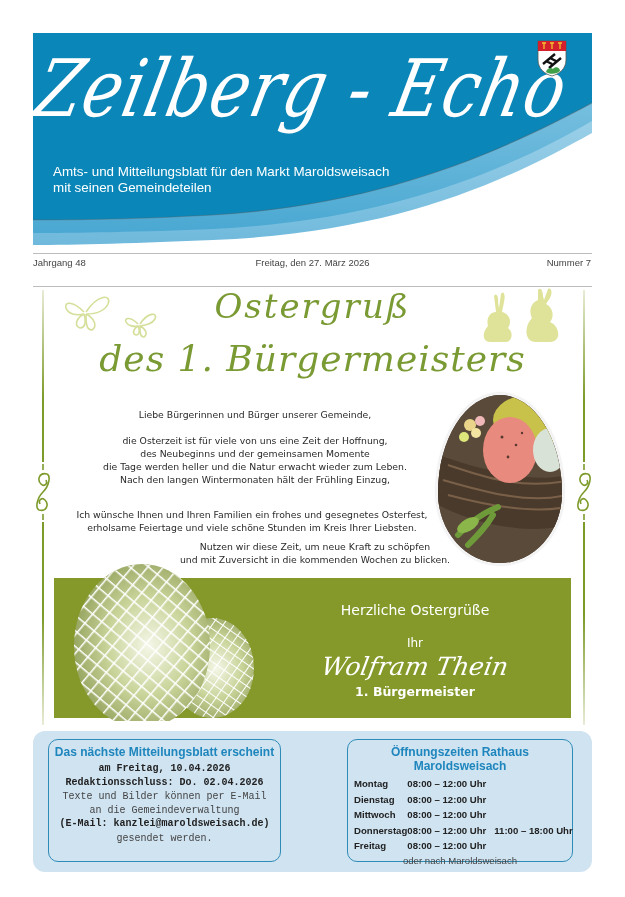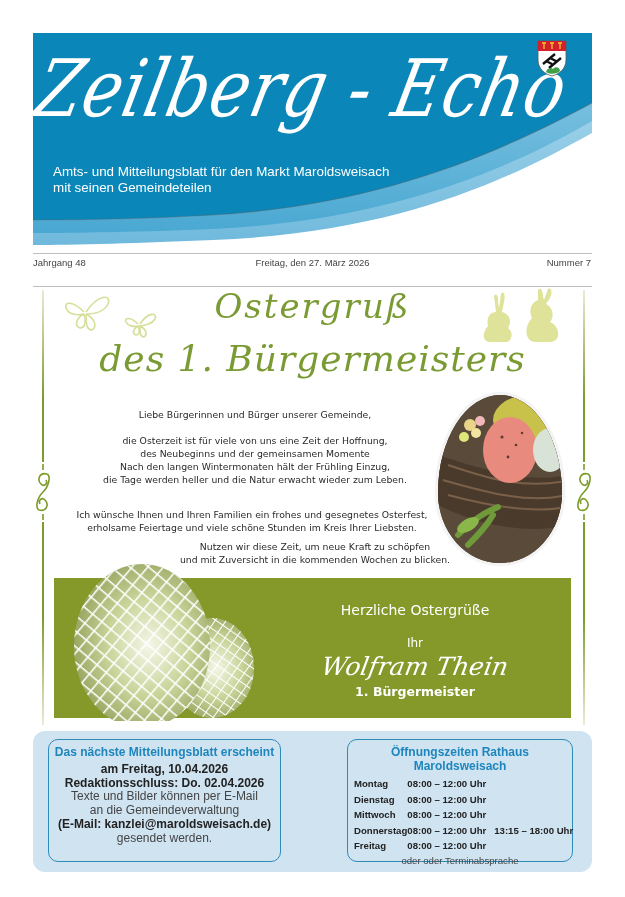--- a/index.html
+++ b/index.html
@@ -48,21 +48,21 @@
   .b-ihr { position: absolute; left: 300px; width: 230px; top: 636px; text-align: center; font-family: "DejaVu Sans", sans-serif; font-size: 12px; color: #ffffff; }
   .b-sign { position: absolute; left: 290px; width: 250px; top: 652px; text-align: center; font-family: "DejaVu Serif", serif; font-style: italic; font-size: 25px; color: #ffffff; transform: skewX(-10deg); }
   .b-role { position: absolute; left: 300px; width: 230px; top: 684px; text-align: center; font-family: "DejaVu Sans", sans-serif; font-weight: bold; font-size: 12.5px; color: #ffffff; }
 
   
   .info { position: absolute; left: 33px; top: 731px; width: 559px; height: 141px; background: #cfe3f1; border-radius: 12px; }
   .card { position: absolute; top: 739px; height: 123px; border: 1.5px solid #2f8bb8; border-radius: 10px; }
   .card-left { left: 48px; width: 233px; }
   .card-right { left: 323px; width: 226px; margin-left: 24px; }
   .card h3 { font-size: 12px; color: #1e86bd; font-weight: bold; text-align: center; margin-top: 5px; }
-  .next p { text-align: center; font-size: 12px; line-height: 14.2px; color: #222; }
+  .next p { text-align: center; font-size: 10px; line-height: 14.2px; color: #222; font-family: Liberation Mono, monospace; }
   .next .b { font-weight: bold; }
   .next .plain { color: #444; line-height: 13.5px; }
   .hours { margin: 3px 0 0 6px; border-collapse: collapse; font-size: 9.6px; }
   .hours td { padding: 0; height: 15.5px; color: #222; font-weight: bold; white-space: nowrap; }
   .hours td.day { width: 55px; }
   .hours td.t2 { padding-left: 8px; }
   .hours-note { text-align: center; font-size: 9.6px; color: #444; margin-top: 1px; }
 </style>
 </head>
 <body>
@@ -132,22 +132,22 @@
 
 <div class="greet-title1">Ostergruß</div>
 <div class="greet-title2">des 1. Bürgermeisters</div>
 
 <div class="letter l-salute">
   <p>Liebe Bürgerinnen und Bürger unserer Gemeinde,</p>
 </div>
 <div class="letter l-p1">
   <p>die Osterzeit ist für viele von uns eine Zeit der Hoffnung,</p>
   <p>des Neubeginns und der gemeinsamen Momente</p>
+  <p>die Tage werden heller und die Natur erwacht wieder zum Leben.</p>
   <p>Nach den langen Wintermonaten hält der Frühling Einzug,</p>
-  <p>die Tage werden heller und die Natur erwacht wieder zum Leben.</p>
 </div>
 <div class="letter l-p2">
   <p>Ich wünsche Ihnen und Ihren Familien ein frohes und gesegnetes Osterfest,</p>
   <p>erholsame Feiertage und viele schöne Stunden im Kreis Ihrer Liebsten.</p>
 </div>
 <div class="letter l-p3">
   <p>Nutzen wir diese Zeit, um neue Kraft zu schöpfen</p>
   <p>und mit Zuversicht in die kommenden Wochen zu blicken.</p>
 </div>
 
@@ -226,23 +226,23 @@
       <td class="t2"></td>
     </tr>
     <tr>
       <td class="day">Mittwoch</td>
       <td>08:00 – 12:00 Uhr</td>
       <td class="t2"></td>
     </tr>
     <tr>
       <td class="day">Donnerstag</td>
       <td>08:00 – 12:00 Uhr</td>
-      <td class="t2">13:15 – 18:00 Uhr</td>
+      <td class="t2">11:00 – 18:00 Uhr</td>
     </tr>
     <tr>
       <td class="day">Freitag</td>
       <td>08:00 – 12:00 Uhr</td>
       <td class="t2"></td>
     </tr>
   </tbody>
     </table>
-  <div class="hours-note">oder oder Terminabsprache</div>
+  <div class="hours-note">oder nach Maroldsweisach</div>
 </div>
 
 </body></html>

